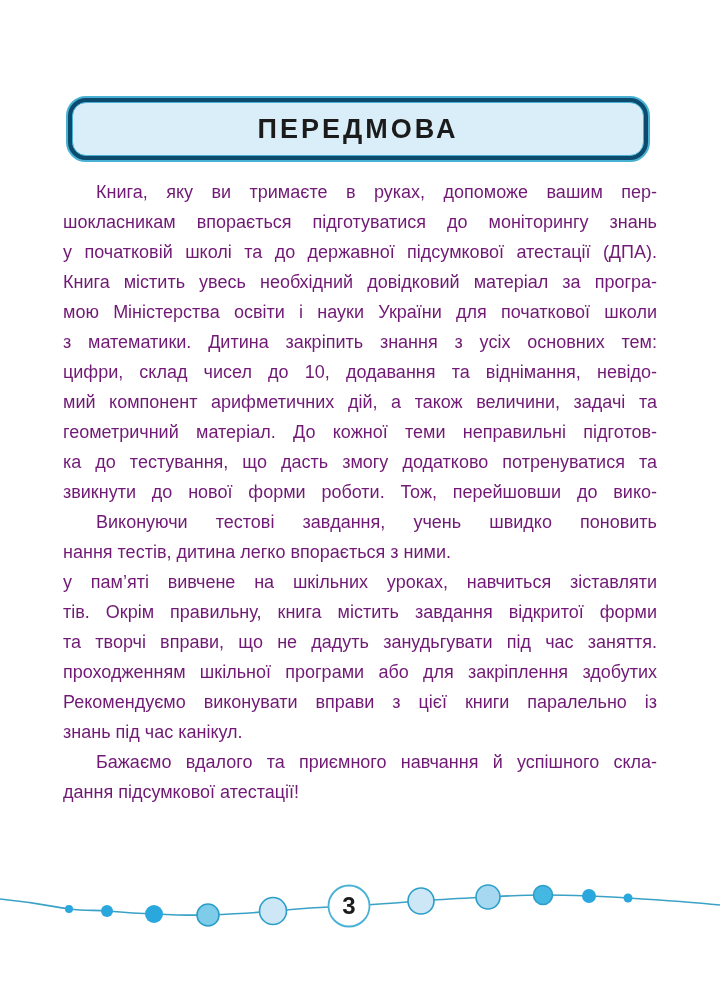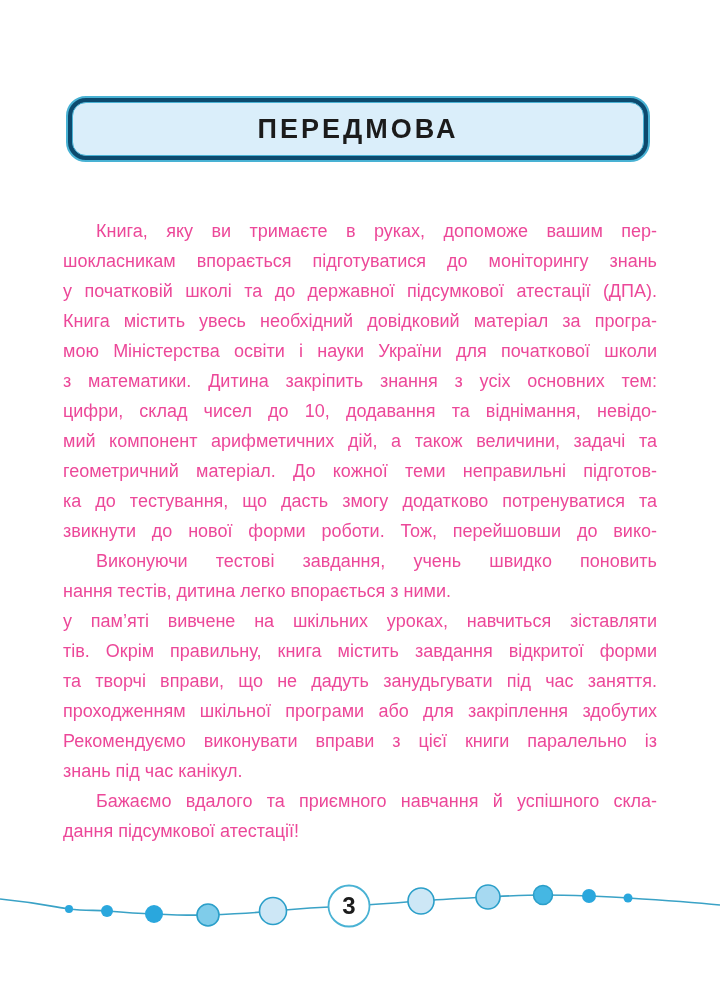--- a/index.html
+++ b/index.html
@@ -39,23 +39,22 @@
     font-size:27px;
     font-weight:bold;
     letter-spacing:3px;
     color:#1b1b1b;
   }
   
   .content{
     position:absolute;
     left:63px;top:177px;
     width:594px;
-    color:#ec4899;
+    color:#701a75;
     font-size:18px;
-    margin-top:39px;
   }
   .ln{
     height:30px;
     line-height:30px;
     text-align:justify;
     text-align-last:justify;
     text-justify:inter-word;
   }
   .ln.ind{text-indent:33px;}
   .ln.end{text-align-last:left;}

